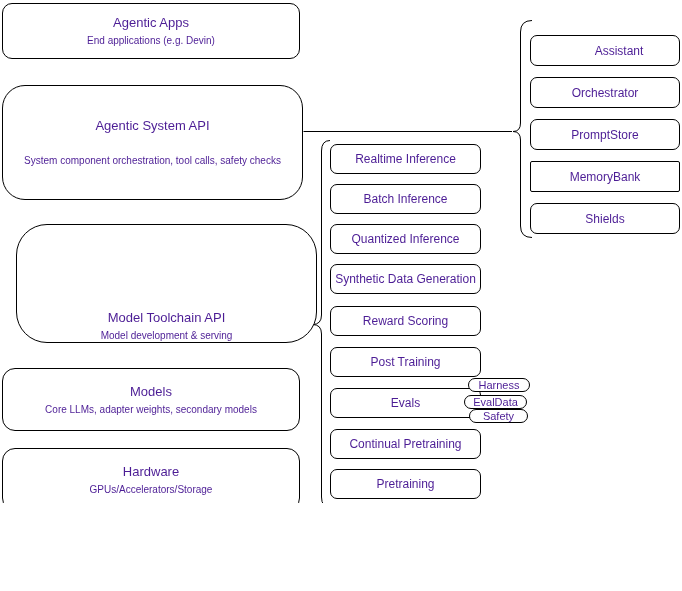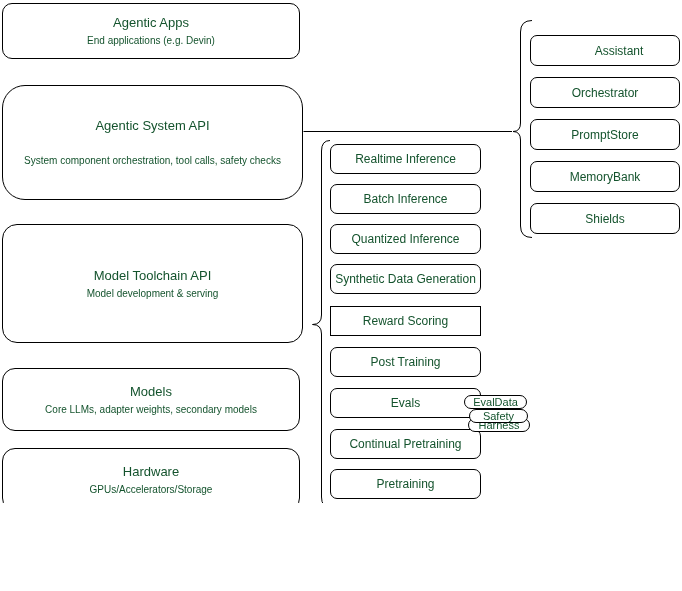--- a/index.html
+++ b/index.html
@@ -6,21 +6,21 @@
     margin: 0;
     padding: 0;
     background: #ffffff;
   }
   .canvas {
     position: relative;
     width: 682px;
     height: 503px;
     background: #ffffff;
     font-family: "Liberation Sans", sans-serif;
-    color: #14532d;
+    color: #4c1d95;
     overflow: hidden;
   }
   svg.overlay {
     position: absolute;
     left: 0;
     top: 0;
     z-index: 1;
     pointer-events: none;
   }
   .node {
@@ -79,21 +79,21 @@
   <div class="node" style="left:2px; top:3px; width:298px; height:56px; border-radius:10px;">
     <div class="title">Agentic Apps</div>
     <div class="subtitle">End applications (e.g. Devin)</div>
   </div>
 
   <div class="node" style="left:2px; top:85px; width:301px; height:115px; border-radius:23px;gap:17px;">
     <div class="title">Agentic System API</div>
     <div class="subtitle">System component orchestration, tool calls, safety checks</div>
   </div>
 
-  <div class="node" style="left:2px; top:224px; width:301px; height:119px; border-radius:15px;">
+  <div class="node" style="left:16px; top:224px; width:301px; height:119px; border-radius:31px;justify-content:flex-end;">
     <div class="title">Model Toolchain API</div>
     <div class="subtitle">Model development &amp; serving</div>
   </div>
 
   <div class="node" style="left:2px; top:368px; width:298px; height:63px; border-radius:13px;">
     <div class="title">Models</div>
     <div class="subtitle">Core LLMs, adapter weights, secondary models</div>
   </div>
 
   <div class="node" style="left:2px; top:448px; width:298px; height:63px; border-radius:13px;">
@@ -110,55 +110,55 @@
   </div>
   <div class="node small" style="left:330px; top:184px; width:151px; height:30px; border-radius:7px;text-align:right;">
     <span>Batch Inference</span>
   </div>
   <div class="node small" style="left:330px; top:264px; width:151px; height:30px; border-radius:7px;">
     <span>Synthetic Data Generation</span>
   </div>
   <div class="node small" style="left:330px; top:224px; width:151px; height:30px; border-radius:7px;">
     <span>Quantized Inference</span>
   </div>
-  <div class="node small" style="left:330px; top:306px; width:151px; height:30px; border-radius:0;text-align:right;">
+  <div class="node small" style="left:330px; top:306px; width:151px; height:30px; border-radius:7px;text-align:right;">
     <span>Reward Scoring</span>
   </div>
   <div class="node small" style="left:330px; top:347px; width:151px; height:30px; border-radius:7px;">
     <span>Post Training</span>
   </div>
   <div class="node small" style="left:330px; top:388px; width:151px; height:30px; border-radius:7px;">
     <span>Evals</span>
   </div>
   <div class="node small" style="left:330px; top:429px; width:151px; height:30px; border-radius:7px;">
     <span>Continual Pretraining</span>
   </div>
   <div class="node small" style="left:330px; top:469px; width:151px; height:30px; border-radius:7px;">
     <span>Pretraining</span>
   </div>
 
-  <div class="pill" style="left:468px; top:378px; width:62px; height:14px;margin-top:40px;">
+  <div class="pill" style="left:468px; top:378px; width:62px; height:14px;">
     <span>Harness</span>
   </div>
   <div class="pill" style="left:464px; top:395px; width:63px; height:14px;">
     <span>EvalData</span>
   </div>
   <div class="pill" style="left:469px; top:409px; width:59px; height:14px;">
     <span>Safety</span>
   </div>
 
   <div class="node small" style="left:530px; top:35px; width:150px; height:31px; border-radius:7px;padding-left:28px;">
     <span>Assistant</span>
   </div>
   <div class="node small" style="left:530px; top:77px; width:150px; height:31px; border-radius:7px;">
     <span>Orchestrator</span>
   </div>
   <div class="node small" style="left:530px; top:119px; width:150px; height:31px; border-radius:7px;justify-content:center;">
     <span>PromptStore</span>
   </div>
-  <div class="node small" style="left:530px; top:161px; width:150px; height:31px; border-radius:7px;">
+  <div class="node small" style="left:530px; top:161px; width:150px; height:31px; border-radius:2px;">
     <span>MemoryBank</span>
   </div>
   <div class="node small" style="left:530px; top:203px; width:150px; height:31px; border-radius:7px;">
     <span>Shields</span>
   </div>
 
 </div>
 
 </body></html>

